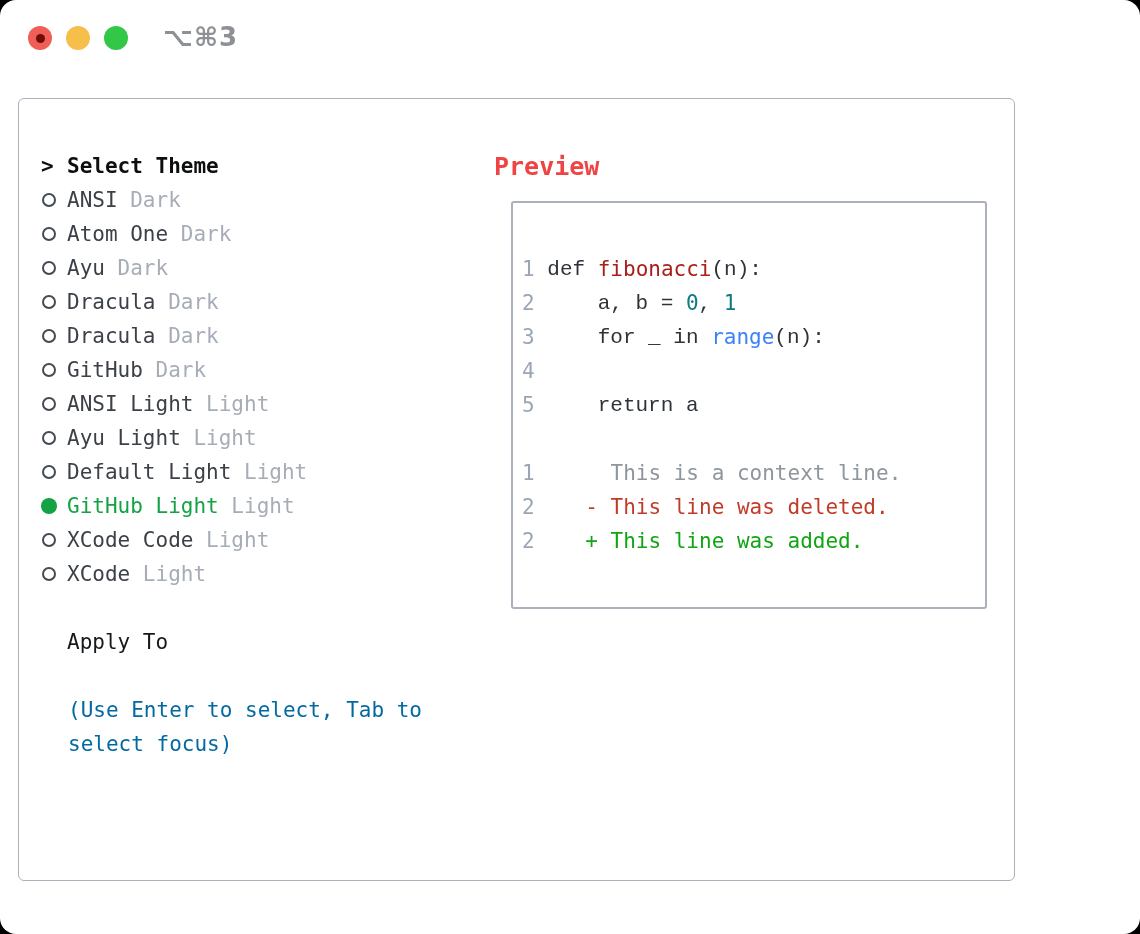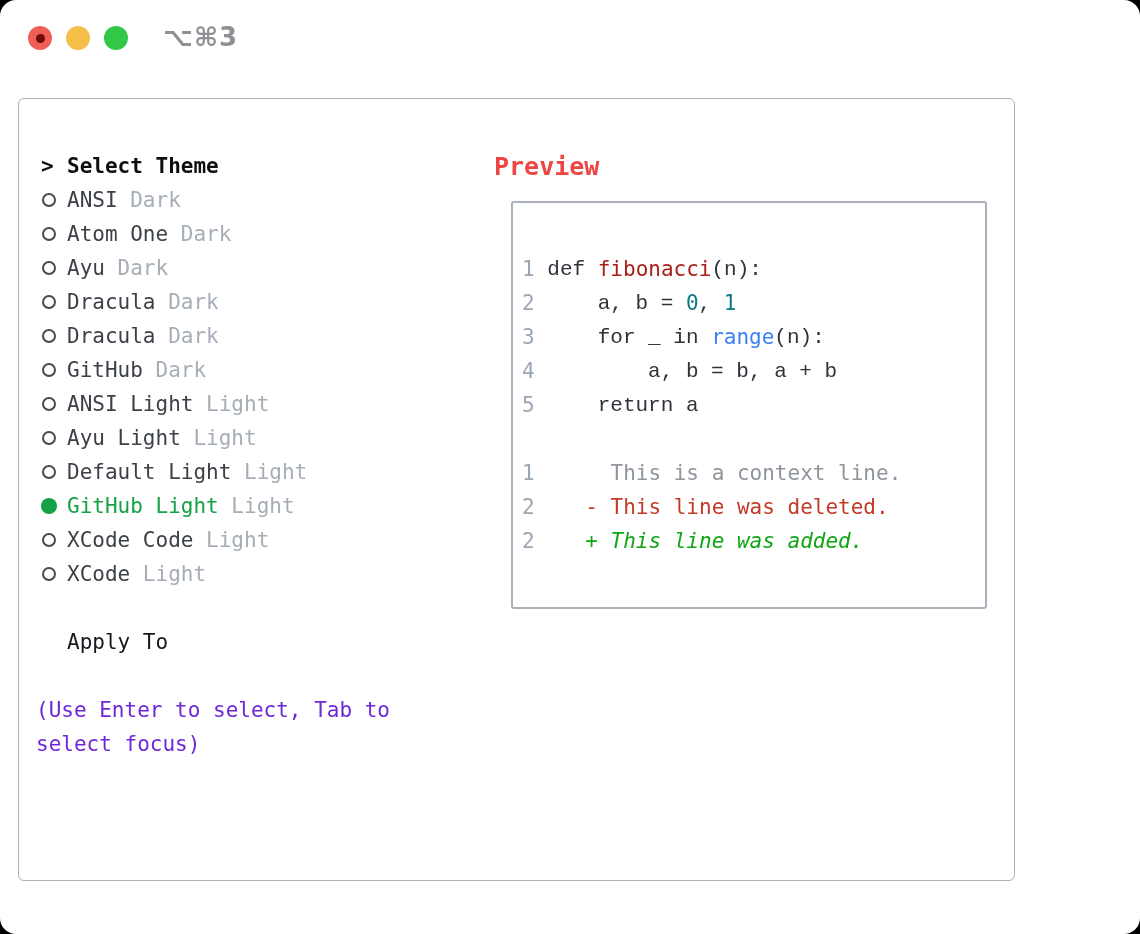--- a/index.html
+++ b/index.html
@@ -33,40 +33,40 @@
   .hdr-marker{font-weight:bold;color:#0c0e10;}
   .hdr-label{font-weight:bold;color:#0c0e10;}
   .circle{width:14px;height:14px;border:2px solid #454b53;border-radius:50%;box-sizing:border-box;margin-left:1px;}
   .circle.sel{width:16px;height:16px;border:none;background:#14a244;margin-left:0;}
   .t-name{color:#3c4148;}
   .t-name.sel{color:#14a244;}
   .t-variant{color:#a6adb7;}
   .subhdr{color:#15181c;}
   .spacer{height:34px;}
   .hint-block{margin-left:-5px;}
-  .hint-line{height:34px;display:flex;align-items:center;color:#6d28d9;white-space:pre;}
+  .hint-line{height:34px;display:flex;align-items:center;color:#0369a1;white-space:pre;margin-left:32px;}
   
   .preview-title{
     position:absolute;left:475px;top:50px;height:34px;display:flex;align-items:center;
     font-size:25px;font-weight:bold;color:#ef4444;
   }
   .preview-box{
     position:absolute;left:492px;top:102px;width:476px;height:408px;
     border:2px solid #aab1ba;border-radius:3px;box-sizing:border-box;
     padding:49px 0 0 9px;overflow:hidden;
   }
   .code-line{height:34px;display:flex;align-items:center;white-space:pre;font-size:21px;}
   .c-num{color:#9ba6b4;}
   .c-code{color:#2e333a;font-family:Liberation Mono, monospace;}
   .c-red{color:#a82019;}
   .c-teal{color:#0e7b80;}
   .c-blue{color:#3b82f6;}
   .c-ctx{color:#8e959d;}
   .c-del{color:#c23b28;}
-  .c-add{color:#10a512;font-style:italic;}
+  .c-add{color:#10a512;}
 </style>
 </head>
 <body>
 
 <div class="window">
 
   <div class="titlebar">
     <div class="lights">
         <div class="light" style="background: rgb(240, 95, 87);">
           <div class="innerdot"></div>
@@ -118,21 +118,21 @@
       </div>
     </div>
 
     <div class="preview-title">Preview</div>
 
     <div class="preview-box">
       <div id="code-lines">
           <div class="code-line"><span class="c-num">1 </span><span class="c-code">def </span><span class="c-red">fibonacci</span><span class="c-code">(n):</span></div>
           <div class="code-line"><span class="c-num">2 </span><span class="c-code">    a, b = </span><span class="c-teal">0</span><span class="c-code">, </span><span class="c-teal">1</span></div>
           <div class="code-line"><span class="c-num">3 </span><span class="c-code">    for _ in </span><span class="c-blue">range</span><span class="c-code">(n):</span></div>
-          <div class="code-line"><span class="c-num">4 </span><span class="c-code">        a, b = b, a + b</span></div>
+          <div class="code-line"><span class="c-num">4 </span></div>
           <div class="code-line"><span class="c-num">5 </span><span class="c-code">    return a</span></div>
           <div class="code-line"></div>
           <div class="code-line"><span class="c-num">1 </span><span class="c-ctx">     This is a context line.</span></div>
           <div class="code-line"><span class="c-num">2 </span><span class="c-del">   - This line was deleted.</span></div>
           <div class="code-line"><span class="c-num">2 </span><span class="c-add">   + This line was added.</span></div>
         </div>
     </div>
 
   </div>
 </div>

